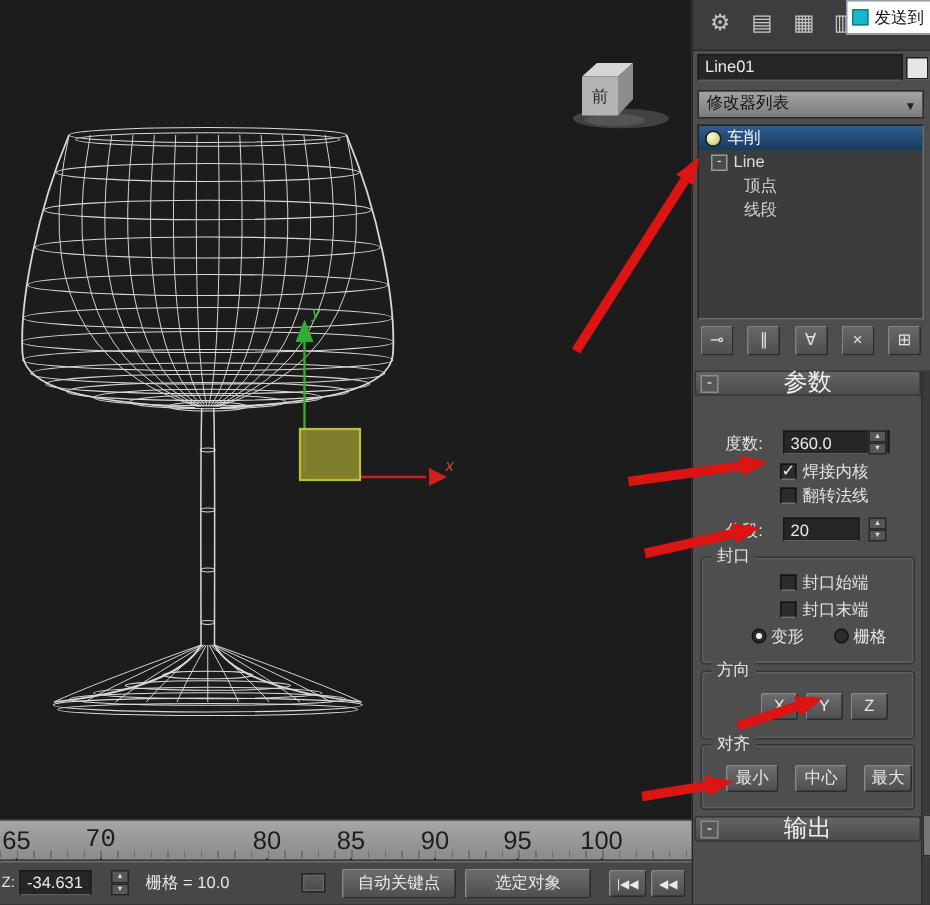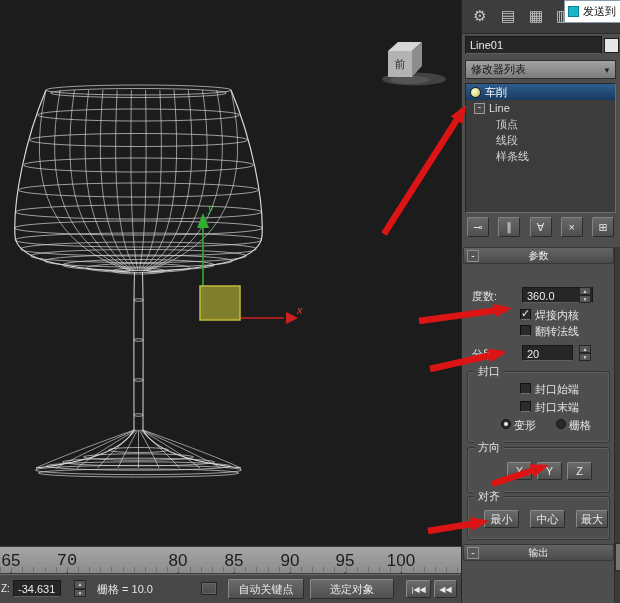--- a/index.html
+++ b/index.html
@@ -27,23 +27,23 @@
   .srow.sel{background:linear-gradient(#2f5e8e,#173a60);color:#ffffff;}
   .srow.sub{padding-left:30px;color:#d2d2d2;}
   .bulb{width:9px;height:9px;border-radius:50%;background:radial-gradient(circle at 35% 35%,#fbfbd8,#d9d98a 60%,#8a8a4a);border:1px solid #1c1c1c;flex:none;}
   .expander{width:9px;height:9px;background:#4a4a4a;border:1px solid #9a9a9a;color:#eee;font-size:9px;line-height:7px;text-align:center;flex:none;margin-left:4px;}
   
   #modtb{display:flex;justify-content:space-between;padding:0 2px;box-sizing:border-box;}
   .tbtn{width:22px;height:20px;background:linear-gradient(#686868,#4f4f4f);border:1px solid #2b2b2b;border-top-color:#828282;border-left-color:#828282;border-radius:2px;color:#e3e3e3;font-size:11px;line-height:18px;text-align:center;box-sizing:border-box;}
   
   .rollout{background:linear-gradient(#646464,#4b4b4b);border:1px solid #373737;border-radius:2px;height:17px;box-sizing:border-box;}
   .rollout .clps{position:absolute;left:3px;top:2px;width:12px;height:12px;background:#575757;border:1px solid #8e8e8e;color:#eee;font-size:10px;line-height:10px;text-align:center;box-sizing:border-box;}
-  .rollout .rtitle{display:block;text-align:center;font-size:10px;color:#efefef;line-height:15px;}
+  .rollout .rtitle{display:block;text-align:center;font-size:16px;color:#efefef;line-height:15px;}
   .lbl{font-size:11px;color:#e4e4e4;line-height:14px;white-space:nowrap;}
-  .rlbl{text-align:left;}
+  .rlbl{text-align:center;}
   .spin{width:12px;height:16px;display:flex;flex-direction:column;}
   .spin span{flex:1;background:#575757;border:1px solid #262626;color:#d8d8d8;font-size:5px;line-height:6px;text-align:center;box-sizing:border-box;}
   .cb{position:absolute;width:11px;height:11px;background:#2b2b2b;border:1px solid #121212;border-bottom-color:#707070;box-sizing:border-box;}
   .cb.checked::after{content:"✓";position:absolute;left:0px;top:-3px;color:#f0f0f0;font-size:11px;}
   .rad{position:absolute;width:10px;height:10px;border-radius:50%;background:#2b2b2b;border:1px solid #121212;box-sizing:border-box;}
   .rad.sel::after{content:"";position:absolute;left:2px;top:2px;width:4px;height:4px;border-radius:50%;background:#efefef;}
   .group{position:absolute;border:1px solid #353535;box-shadow:0 0 0 1px rgba(130,130,130,.35) inset;border-radius:3px;}
   .gtitle{position:absolute;top:-7px;left:6px;background:#4e4e4e;padding:0 4px;font-size:11px;color:#e6e6e6;line-height:13px;}
   .btn{background:linear-gradient(#6b6b6b,#4f4f4f);border:1px solid #2b2b2b;border-top-color:#888;border-left-color:#888;border-radius:2px;color:#eaeaea;font-size:11px;text-align:center;box-sizing:border-box;}
   
@@ -175,23 +175,20 @@
       <div class="srow">
         <span class="expander">-</span>
         <span>Line</span>
       </div>
       <div class="srow sub">
           <span>顶点</span>
         </div>
       <div class="srow sub">
           <span>线段</span>
         </div>
-      <div class="srow sub">
-          <span>样条线</span>
-        </div>
     </div>
 
     <div id="modtb" class="abs" style="left:3px;top:217px;width:151px;height:22px;">
       <div class="tbtn">⊸</div>
       <div class="tbtn">∥</div>
       <div class="tbtn">∀</div>
       <div class="tbtn">×</div>
       <div class="tbtn">⊞</div>
     </div>
 

